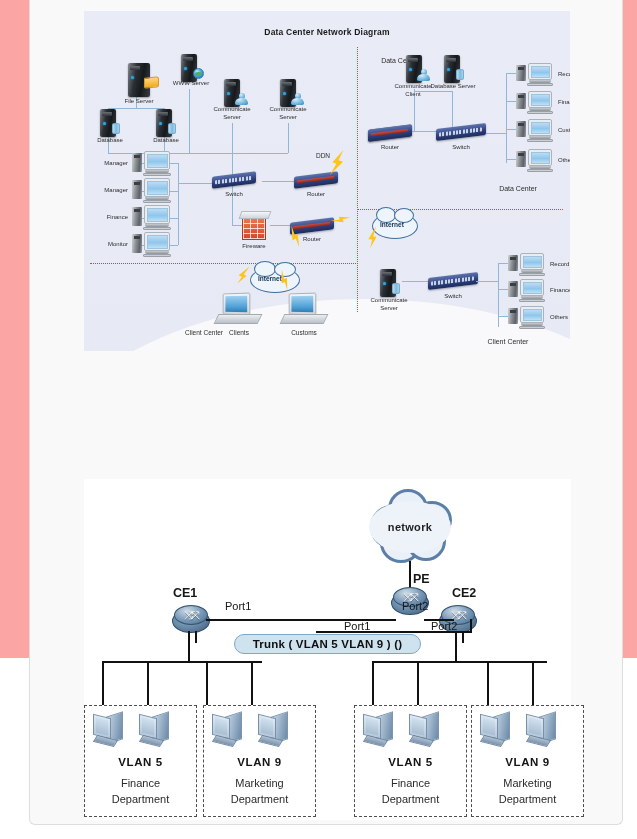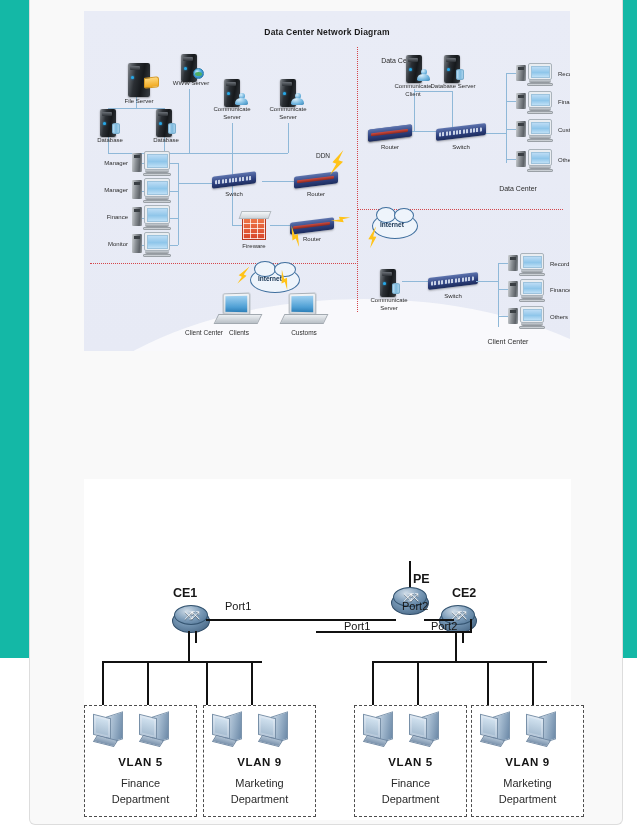--- a/index.html
+++ b/index.html
@@ -6,21 +6,21 @@
   html, body {
     margin: 0; padding: 0;
     width: 637px; height: 839px;
     background: #ffffff;
     font-family: "Liberation Sans", sans-serif;
     overflow: hidden;
   }
   #page {
     position: relative;
     width: 637px; height: 658px;
-    background: #14b8a6;
+    background: #fca5a5;
   }
   
   #article {
     position: absolute;
     left: 29px; top: -1px;
     width: 594px; height: 826px;
     background: #f9f9f9;
     border-left: 1px solid #dddddd;
     border-right: 1px solid #dddddd;
     border-bottom: 1px solid #dddddd;
@@ -602,20 +602,29 @@
           <i></i>
         </div>
       <div class="base" style="top:17px; width:22px;"></div>
       <div class="kb" style="top:20px; width:26px;"></div>
     </div>
     <div class="lbl" style="left:466px; top:303px; width:40px; text-align:left;">Others</div>
   </div>
 
   <div id="fig2">
 
+    <div class="cloud2">
+      <div class="blob" style="left:8px;  top:18px; width:44px; height:44px;"></div>
+      <div class="blob" style="left:26px; top:2px;  width:40px; height:40px;"></div>
+      <div class="blob" style="left:50px; top:14px; width:40px; height:38px;"></div>
+      <div class="blob" style="left:18px; top:36px; width:42px; height:40px;"></div>
+      <div class="blob" style="left:44px; top:34px; width:40px; height:40px;"></div>
+      <div class="inner"></div>
+      <div class="tx">network</div>
+    </div>
 
     <div class="k v" style="left:325px; top:82px; height:32px;"></div>
 
     <div class="puck" style="left:307px; top:108px;">
       <div class="disk"></div>
       <div class="top"></div>
       <div class="ar">⤨⤧</div>
     </div>
     <div class="f2lbl b" style="left:329px; top:93px;">PE</div>
 
@@ -637,20 +646,21 @@
 
     <div class="k h" style="left:340px; top:140px; width:30px;"></div>
     <div class="k h" style="left:232px; top:152px; width:156px;"></div>
     <div class="k v" style="left:386px; top:140px; height:14px;"></div>
 
     <div class="f2lbl" style="left:141px; top:121px;">Port1</div>
     <div class="f2lbl" style="left:318px; top:121px;">Port2</div>
     <div class="f2lbl" style="left:260px; top:141px;">Port1</div>
     <div class="f2lbl" style="left:347px; top:141px;">Port2</div>
 
+    <div class="trunk" style="left:150px; top:155px; width:187px; height:20px;">Trunk ( VLAN 5   VLAN 9 ) ()</div>
 
     <div class="k v" style="left:104px; top:152px; height:30px;"></div>
     <div class="k v" style="left:111px; top:152px; height:12px;"></div>
     <div class="k h" style="left:18px; top:182px; width:160px;"></div>
     <div class="k v" style="left:18px;  top:182px; height:46px;"></div>
     <div class="k v" style="left:63px;  top:182px; height:46px;"></div>
     <div class="k v" style="left:122px; top:182px; height:46px;"></div>
     <div class="k v" style="left:167px; top:182px; height:46px;"></div>
 
     <div class="k v" style="left:371px; top:152px; height:30px;"></div>

